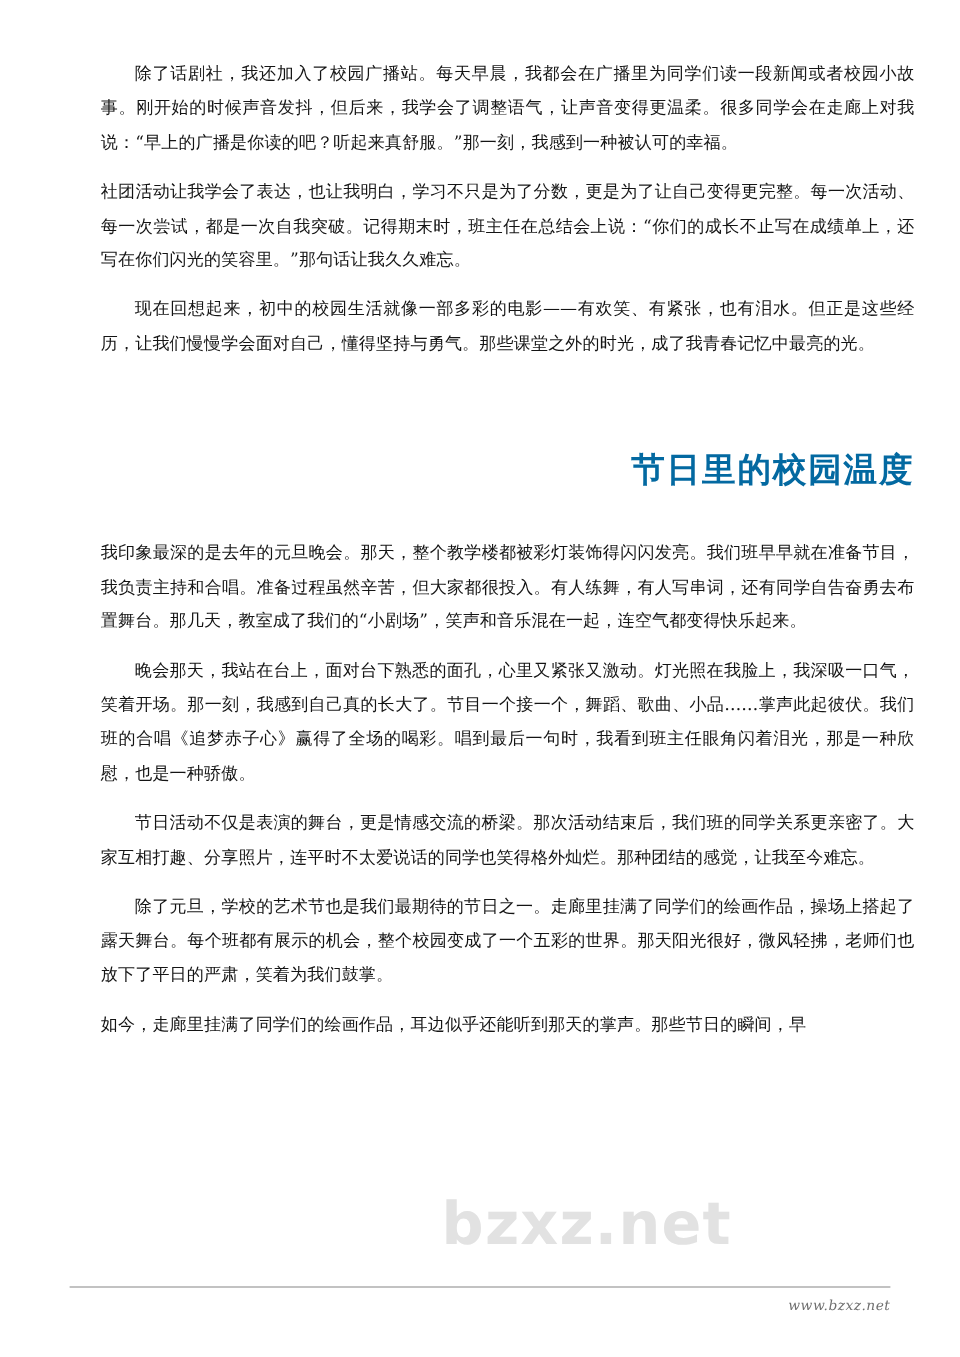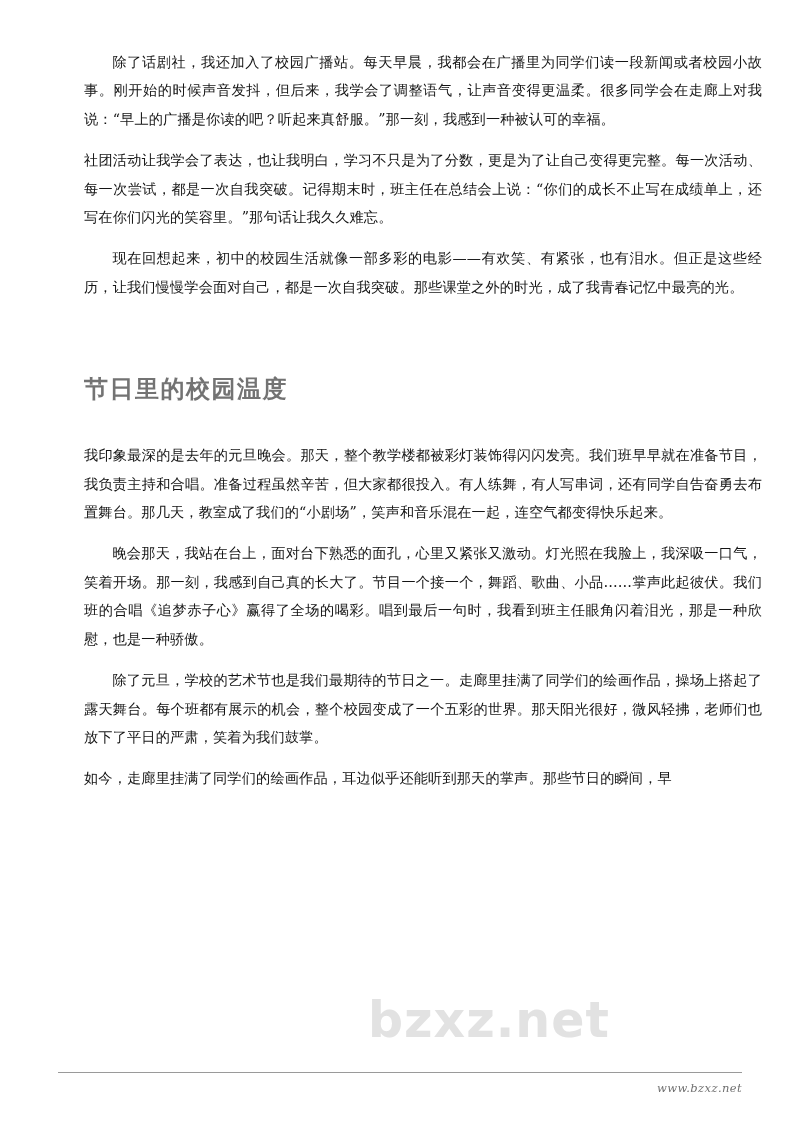--- a/index.html
+++ b/index.html
@@ -63,26 +63,26 @@
     margin-top: 13px;
   }
 
   p.noindent {
     text-indent: 0;
   }
 
   .section-title {
     margin: 0;
     padding: 0;
-    text-align: left;
+    text-align: right;
     font-family: "DejaVu Sans", "Liberation Sans", sans-serif;
     font-weight: bold;
-    font-size: 24px;
+    font-size: 28px;
     letter-spacing: 1.5px;
-    color: #737373;
+    color: #0369a1;
   }
 
   .gap-before-title { height: 72px; }
   .gap-after-title  { height: 36px; }
 
   .footer-rule {
     position: absolute;
     left: 58px;
     top: 1072px;
     width: 684px;
@@ -108,30 +108,31 @@
 <body>
 
 <div class="page">
 
   <div class="watermark">bzxz.net</div>
 
   <div class="content">
 
     <p class="para">除了话剧社，我还加入了校园广播站。每天早晨，我都会在广播里为同学们读一段新闻或者校园小故事。刚开始的时候声音发抖，但后来，我学会了调整语气，让声音变得更温柔。很多同学会在走廊上对我说：“早上的广播是你读的吧？听起来真舒服。”那一刻，我感到一种被认可的幸福。</p>
     <p class="para noindent">社团活动让我学会了表达，也让我明白，学习不只是为了分数，更是为了让自己变得更完整。每一次活动、每一次尝试，都是一次自我突破。记得期末时，班主任在总结会上说：“你们的成长不止写在成绩单上，还写在你们闪光的笑容里。”那句话让我久久难忘。</p>
-    <p class="para">现在回想起来，初中的校园生活就像一部多彩的电影——有欢笑、有紧张，也有泪水。但正是这些经历，让我们慢慢学会面对自己，都是一次自我突破。那些课堂之外的时光，成了我青春记忆中最亮的光。</p>
+    <p class="para">现在回想起来，初中的校园生活就像一部多彩的电影——有欢笑、有紧张，也有泪水。但正是这些经历，让我们慢慢学会面对自己，懂得坚持与勇气。那些课堂之外的时光，成了我青春记忆中最亮的光。</p>
 
     <div class="gap-before-title"></div>
 
     <h2 class="section-title">节日里的校园温度</h2>
 
     <div class="gap-after-title"></div>
 
     <p class="para noindent">我印象最深的是去年的元旦晚会。那天，整个教学楼都被彩灯装饰得闪闪发亮。我们班早早就在准备节目，我负责主持和合唱。准备过程虽然辛苦，但大家都很投入。有人练舞，有人写串词，还有同学自告奋勇去布置舞台。那几天，教室成了我们的“小剧场”，笑声和音乐混在一起，连空气都变得快乐起来。</p>
     <p class="para">晚会那天，我站在台上，面对台下熟悉的面孔，心里又紧张又激动。灯光照在我脸上，我深吸一口气，笑着开场。那一刻，我感到自己真的长大了。节目一个接一个，舞蹈、歌曲、小品……掌声此起彼伏。我们班的合唱《追梦赤子心》赢得了全场的喝彩。唱到最后一句时，我看到班主任眼角闪着泪光，那是一种欣慰，也是一种骄傲。</p>
+    <p class="para">节日活动不仅是表演的舞台，更是情感交流的桥梁。那次活动结束后，我们班的同学关系更亲密了。大家互相打趣、分享照片，连平时不太爱说话的同学也笑得格外灿烂。那种团结的感觉，让我至今难忘。</p>
     <p class="para">除了元旦，学校的艺术节也是我们最期待的节日之一。走廊里挂满了同学们的绘画作品，操场上搭起了露天舞台。每个班都有展示的机会，整个校园变成了一个五彩的世界。那天阳光很好，微风轻拂，老师们也放下了平日的严肃，笑着为我们鼓掌。</p>
     <p class="para noindent">如今，走廊里挂满了同学们的绘画作品，耳边似乎还能听到那天的掌声。那些节日的瞬间，早</p>
 
   </div>
 
   <div class="footer-rule"></div>
   <div class="footer-url">www.bzxz.net</div>
 
 </div>
 

